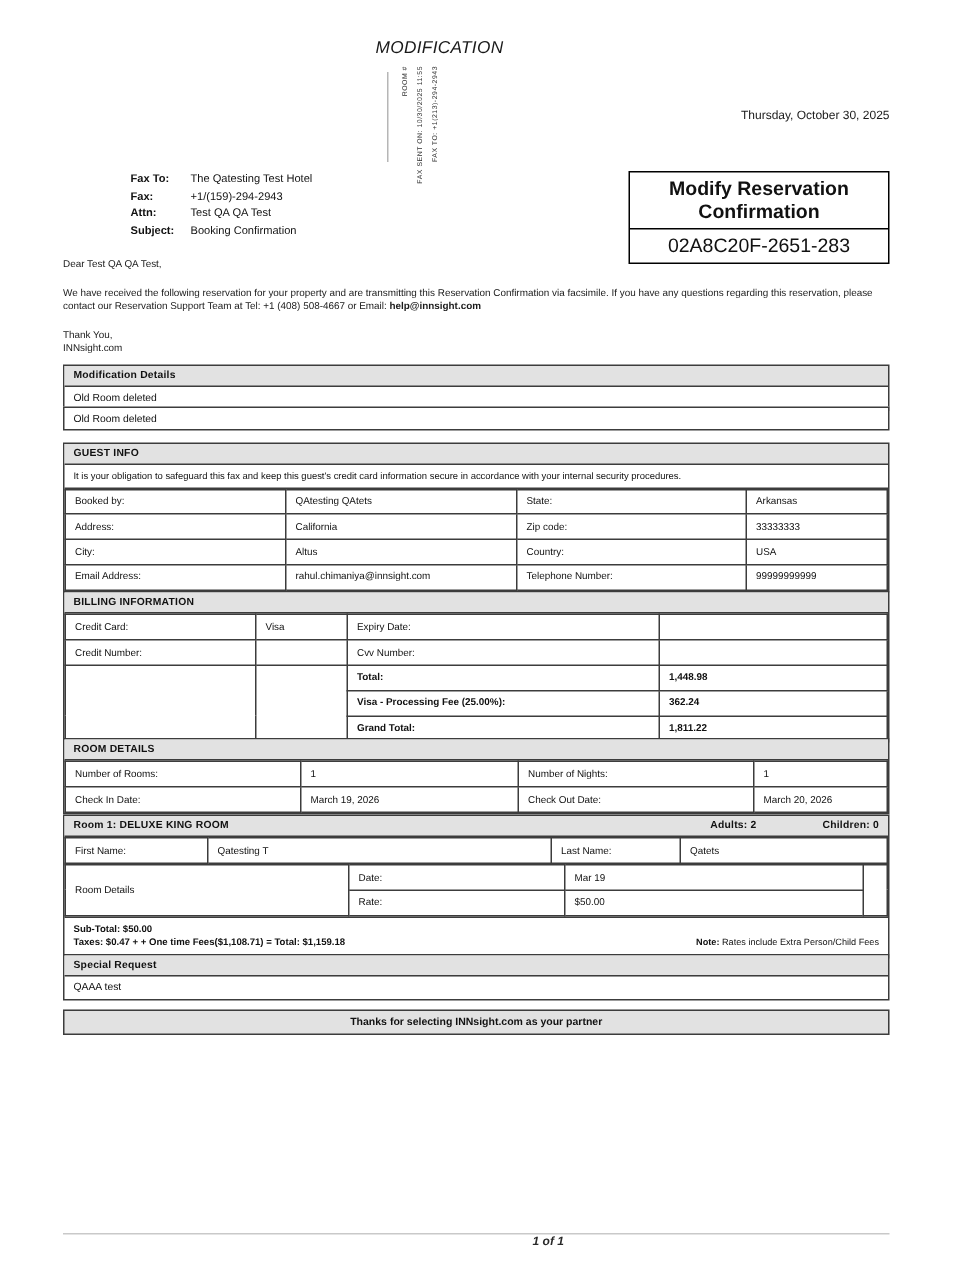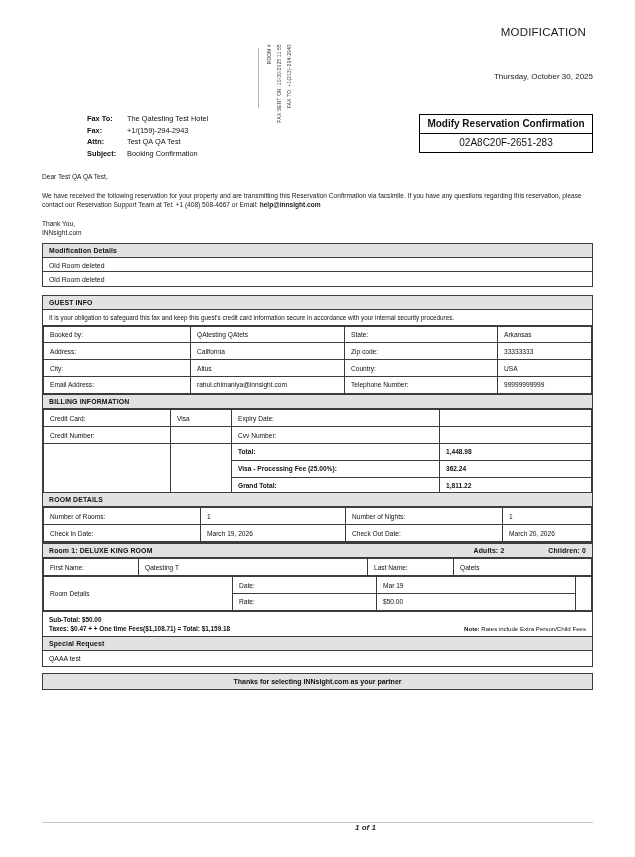--- a/index.html
+++ b/index.html
@@ -6,22 +6,22 @@
   body{
     width:635px;height:857px;
     font-family:"Liberation Sans","DejaVu Sans",sans-serif;
     color:#111;
     -webkit-font-smoothing:none;
   }
   .page{position:relative;width:635px;height:857px;box-sizing:border-box;}
 
   
   .doc-title{
-    position:absolute;top:26px;left:0;width:586px;text-align:right;
-    font-size:11.5px;letter-spacing:.2px;color:#1a1a1a;
+    position:absolute;top:26px;left:0;width:586px;text-align:center;
+    font-size:11.5px;letter-spacing:.2px;color:#1a1a1a;font-style:italic;
   }
   .logo-block{position:absolute;left:42px;top:62px;display:flex;align-items:center;}
   .logo-mark{display:flex;align-items:center;}
   .logo-svg{display:block;}
   .logo-divider{width:1px;height:24px;background:#9a9a9a;margin:0 7px 0 6px;}
   .logo-tag{font-size:5.2px;line-height:6.4px;letter-spacing:.55px;color:#3a3a3a;text-transform:uppercase;}
 
   .vertical-stamp{
     position:absolute;left:258px;top:44px;height:70px;display:flex;align-items:flex-start;gap:5px;
   }
@@ -40,21 +40,21 @@
   .faxto .row{display:flex;padding-left:45px;}
   .faxto .lbl{font-weight:bold;width:40px;flex:0 0 40px;}
   .faxto .val{}
 
   
   .confirm-box{
     position:absolute;right:42px;top:114px;width:174px;
     border:1.4px solid #000;box-sizing:border-box;
   }
   .confirm-box .cb-row{
-    text-align:center;font-size:10px;padding:3.4px 2px;border-bottom:1px solid #000;
+    text-align:center;font-size:13px;padding:3.4px 2px;border-bottom:1px solid #000;
   }
   .confirm-box .cb-row:last-child{border-bottom:none;}
   .confirm-box .b{font-weight:bold;}
 
   
   .letter{position:absolute;left:42px;top:172px;width:553px;font-size:6.6px;line-height:9.6px;color:#1a1a1a;}
   .letter .greet{margin-bottom:9px;}
   .letter p{margin:0 0 9px 0;}
   .letter .bold{font-weight:bold;}
   .letter .sig{line-height:9.4px;}

